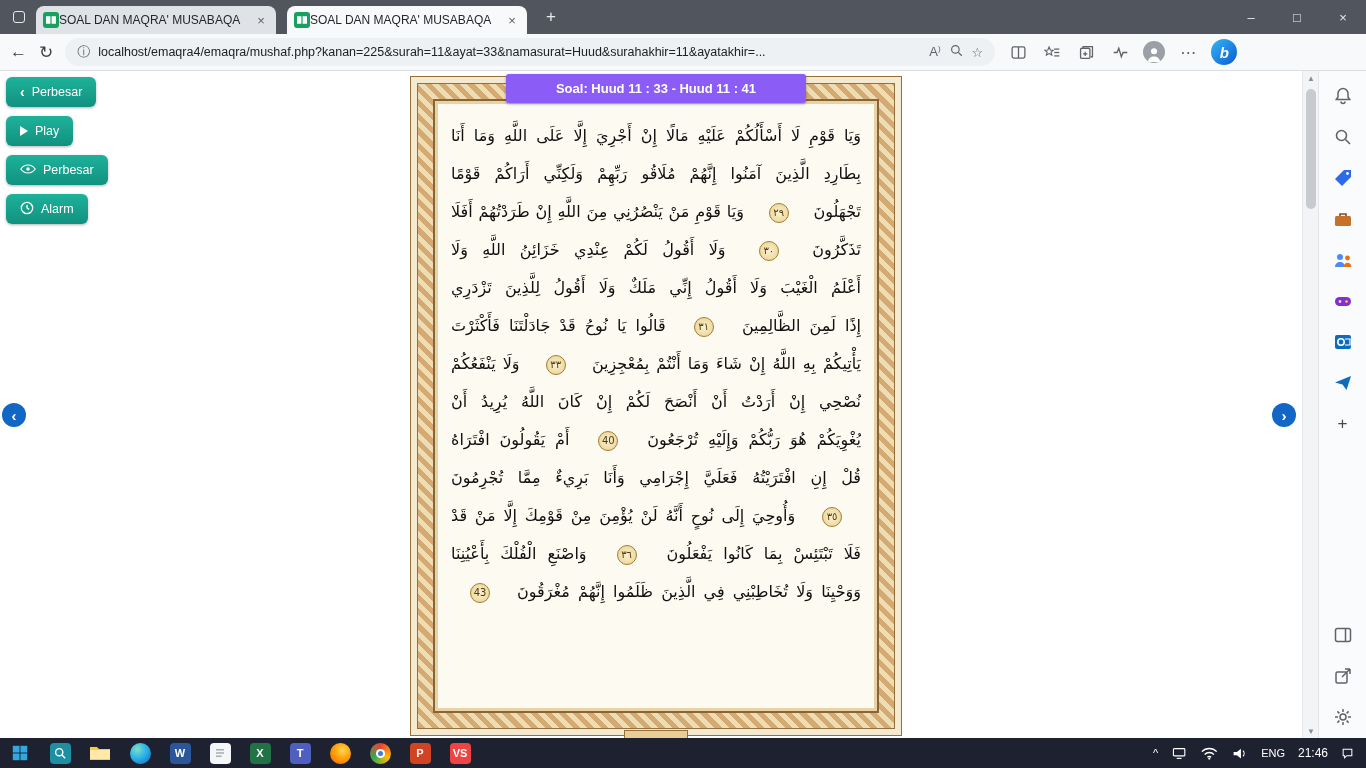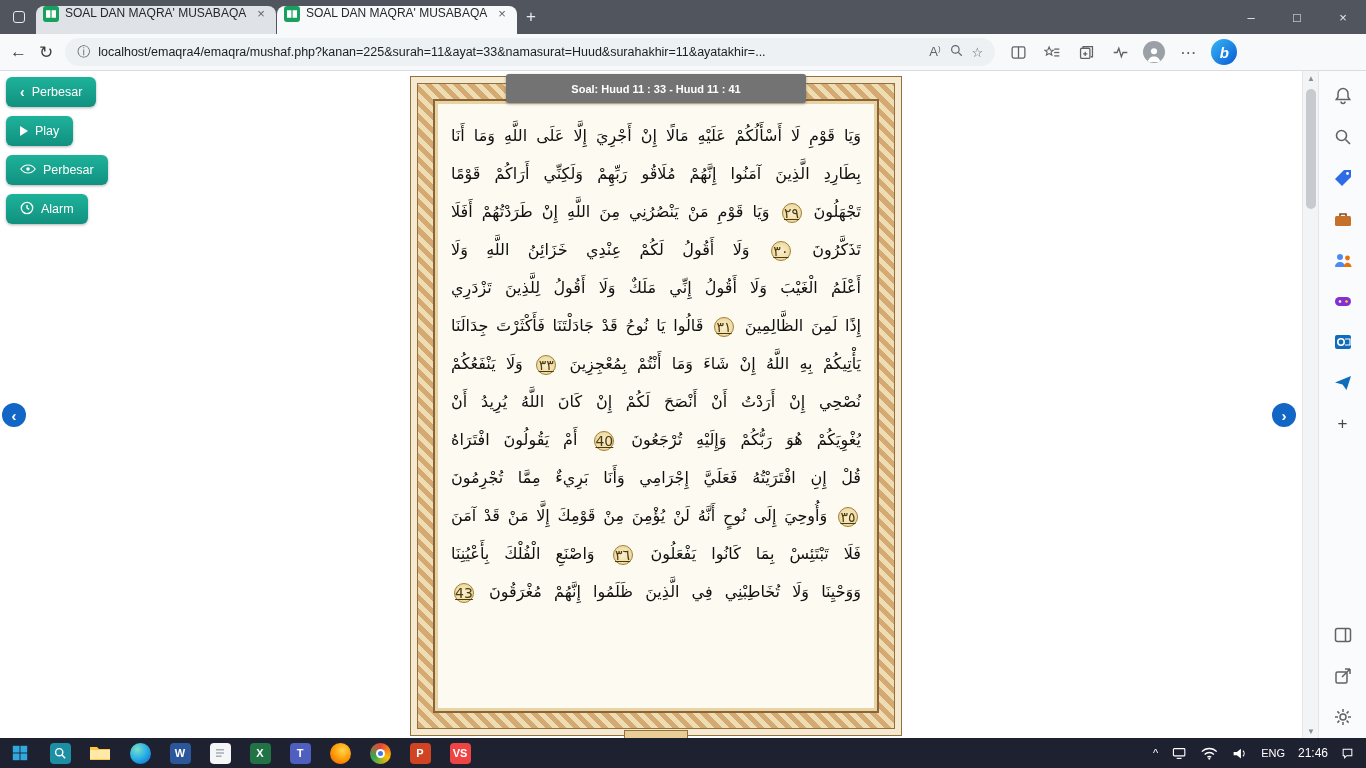--- a/index.html
+++ b/index.html
@@ -4,22 +4,22 @@
 <style>
   * { margin:0; padding:0; box-sizing:border-box; }
   html,body { width:1366px; height:768px; overflow:hidden; background:#fff;
     font-family:"Liberation Sans", sans-serif; position:relative; }
 
   
   .tabstrip { position:absolute; top:0; left:0; right:0; height:34px; background:#51555D;
     display:flex; align-items:flex-end; padding-left:6px; }
   .tab-actions { width:26px; height:26px; margin:0 4px 4px 0; display:flex; align-items:center; justify-content:center; }
   .tab-actions .sq { width:12px; height:12px; border:1.5px solid #E8EAED; border-radius:3px; }
-  .tab { width:240px; height:28px; border-radius:8px 8px 0 0; display:flex; align-items:flex-start;
-    gap:6px; padding:0 7px; margin-right:1px; font-size:12px; color:#24282D; background:#DFE2E6; }
+  .tab { width:240px; height:28px; border-radius:8px 8px 0 0; display:flex; align-items:center;
+    padding:0 7px; margin-right:11px; font-size:12px; color:#24282D; background:#DFE2E6; }
   .tab.active { background:#F8F9FA; }
   .tab-title { flex:1; white-space:nowrap; overflow:hidden; }
   .tab-close { color:#5F6368; font-size:13px; width:16px; text-align:center; }
   .favicon { width:16px; height:16px; flex:0 0 16px; }
   .newtab { color:#E8EAED; font-size:17px; margin:0 0 7px 8px; }
   .win-controls { position:absolute; top:0; right:0; height:34px; display:flex; }
   .win-btn { width:46px; height:34px; display:flex; align-items:center; justify-content:center;
     color:#E8EAED; font-size:13px; }
 
   
@@ -41,32 +41,32 @@
     background:linear-gradient(#1EB29A,#11917F); color:#fff; display:flex; align-items:center;
     gap:7px; padding:0 14px; font-size:12.5px; box-shadow:0 1px 3px rgba(0,0,0,.3); }
   .tool-btn .chev { font-size:14px; font-weight:bold; }
   .play-tri { width:0; height:0; border-left:8px solid #fff; border-top:5px solid transparent; border-bottom:5px solid transparent; }
   .nav-circle { position:absolute; width:24px; height:24px; border-radius:50%; background:#1266C5;
     color:#fff; display:flex; align-items:center; justify-content:center; font-size:15px; font-weight:bold; }
 
   
   .mushaf { position:absolute; left:410px; top:74px; width:492px; height:662px; }
   .soal-banner { position:absolute; top:0; left:50%; transform:translateX(-50%); z-index:5;
-    min-width:300px; height:29px; background:#737373; color:#fff; font-weight:bold; font-size:11px;
+    min-width:300px; height:29px; background:#8b5cf6; color:#fff; font-weight:bold; font-size:13px;
     display:flex; align-items:center; justify-content:center; border-radius:3px; box-shadow:0 1px 3px rgba(0,0,0,.35); }
   .frame-outer { position:absolute; inset:2px 0 0 0; background:#F4EAD1; border:1px solid #95703C; padding:6px; }
   .frame-band { height:100%; border:1px solid #95703C;
     background:repeating-linear-gradient(45deg,#D4AA72 0 5px,#EEDCB2 5px 10px); padding:15px; }
   .frame-inner { height:100%; background:#FDFAF1; border:2px solid #8A6436;
     box-shadow:inset 0 0 0 3px #E7D3A4; padding:16px 16px 8px; overflow:hidden; }
   .mushaf-text { direction:rtl; font-family:"DejaVu Sans", sans-serif; font-size:16px; color:#101010; }
   .mline { height:38px; line-height:38px; overflow:hidden; text-align:justify; text-align-last:justify; }
   .ayah { display:inline-flex; align-items:center; justify-content:center; width:20px; height:20px;
     border-radius:50%; border:1px solid #A08030; background:radial-gradient(#FBF0CE,#E8D092);
-    font-size:14px; color:#4A3A10; vertical-align:middle; margin:0 3px; line-height:normal;text-decoration:underline; }
+    font-size:10px; color:#4A3A10; vertical-align:middle; margin:0 19px; line-height:normal; }
   .page-tab { position:absolute; bottom:-10px; left:50%; transform:translateX(-50%);
     width:64px; height:16px; background:#E8CD96; border:1px solid #95703C; }
 
   
   .page-scrollbar { position:absolute; top:71px; right:48px; width:16px; bottom:30px; background:#F3F4F5; border-left:1px solid #E6E7E8; }
   .sb-arrow { position:absolute; left:0; width:16px; height:14px; color:#8A8D91; font-size:8px;
     display:flex; align-items:center; justify-content:center; }
   .sb-thumb { position:absolute; left:3px; width:10px; top:18px; height:120px; background:#C7CACE; border-radius:5px; }
 
   

